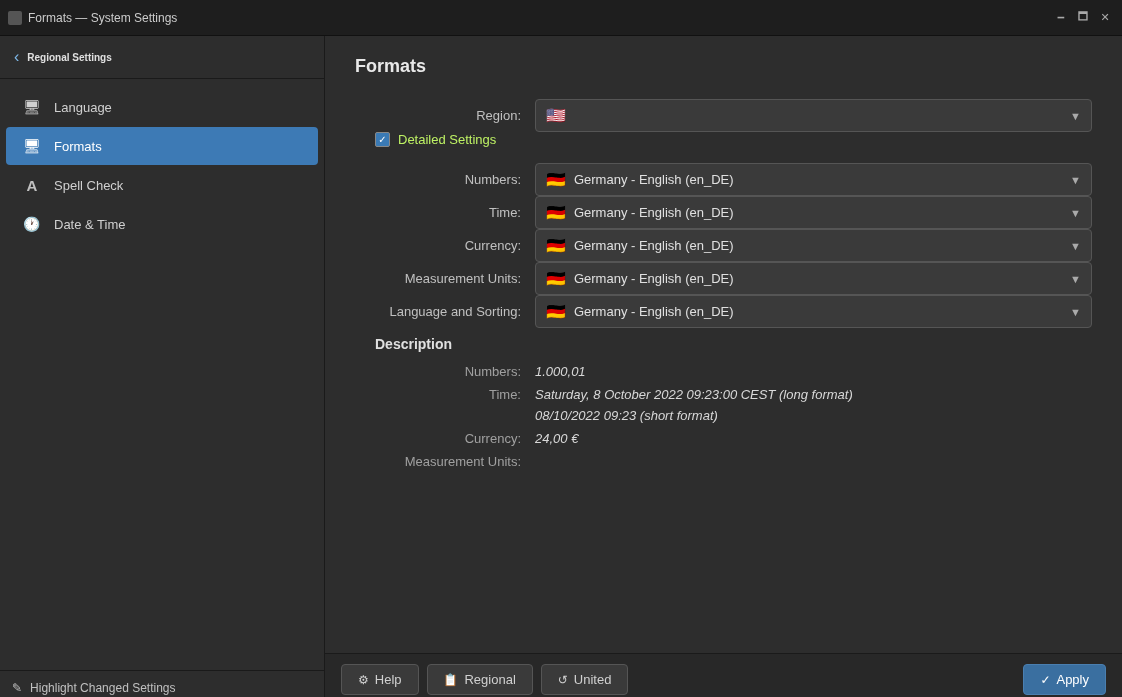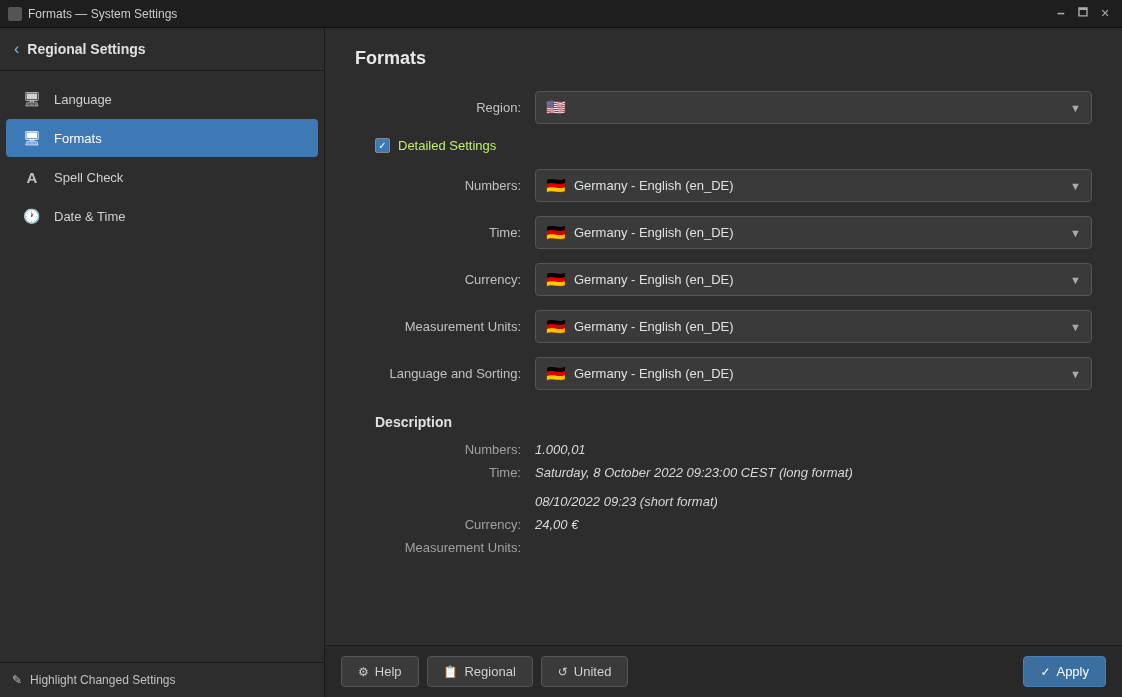--- a/index.html
+++ b/index.html
@@ -8,21 +8,21 @@
       font-size: 13px;
       background: #2b2b2b;
       color: #e0e0e0;
       width: 1122px;
       height: 697px;
       overflow: hidden;
     }
 
     
     .titlebar {
-      height: 28px;
+      height: 36px;
       background: #1e1e1e;
       display: flex;
       align-items: center;
       justify-content: space-between;
       padding: 0 8px;
       border-bottom: 1px solid #111;
     }
     .titlebar-left {
       display: flex;
       align-items: center;
@@ -74,21 +74,21 @@
       padding: 12px 14px;
       gap: 8px;
       border-bottom: 1px solid #1a1a1a;
     }
     .back-btn {
       color: #7eb8e8;
       font-size: 16px;
       cursor: pointer;
     }
     .sidebar-title {
-      font-size: 14px;
+      font-size: 10px;
       font-weight: 600;
       color: #e0e0e0;
     }
     .sidebar-nav {
       flex: 1;
       padding: 8px 0;
     }
     .nav-item {
       display: flex;
       align-items: center;
@@ -139,21 +139,20 @@
       font-size: 18px;
       font-weight: 600;
       color: #e8e8e8;
       margin-bottom: 22px;
     }
 
     
     .form-row {
       display: flex;
       align-items: center;
-      margin-bottom: 14px;
     }
     .form-label {
       text-align: right;
       min-width: 180px;
       padding-right: 14px;
       color: #c0c0c0;
       font-size: 13px;
     }
     .form-control {
       flex: 1;
@@ -208,21 +207,21 @@
       color: #fff;
       font-size: 10px;
     }
     .checkbox-label {
       font-size: 13px;
       color: #bef264;
     }
 
     
     .description-section {
-      margin-top: 24px;
+      margin-top: 8px;
     }
     .description-title {
       font-size: 14px;
       font-weight: 600;
       color: #e0e0e0;
       margin-bottom: 12px;
       margin-left: 20px;
     }
     .desc-row {
       display: flex;
@@ -237,21 +236,21 @@
     }
     .desc-value {
       color: #d8d8d8;
       font-size: 13px;
       flex: 1;
       font-style: italic;
     }
     .desc-value-block {
       display: flex;
       flex-direction: column;
-      gap: 14px;
+      gap: 6px;
     }
 
     
     .content-footer {
       padding: 10px 16px;
       border-top: 1px solid #1a1a1a;
       background: #282828;
       display: flex;
       align-items: center;
       justify-content: space-between;

